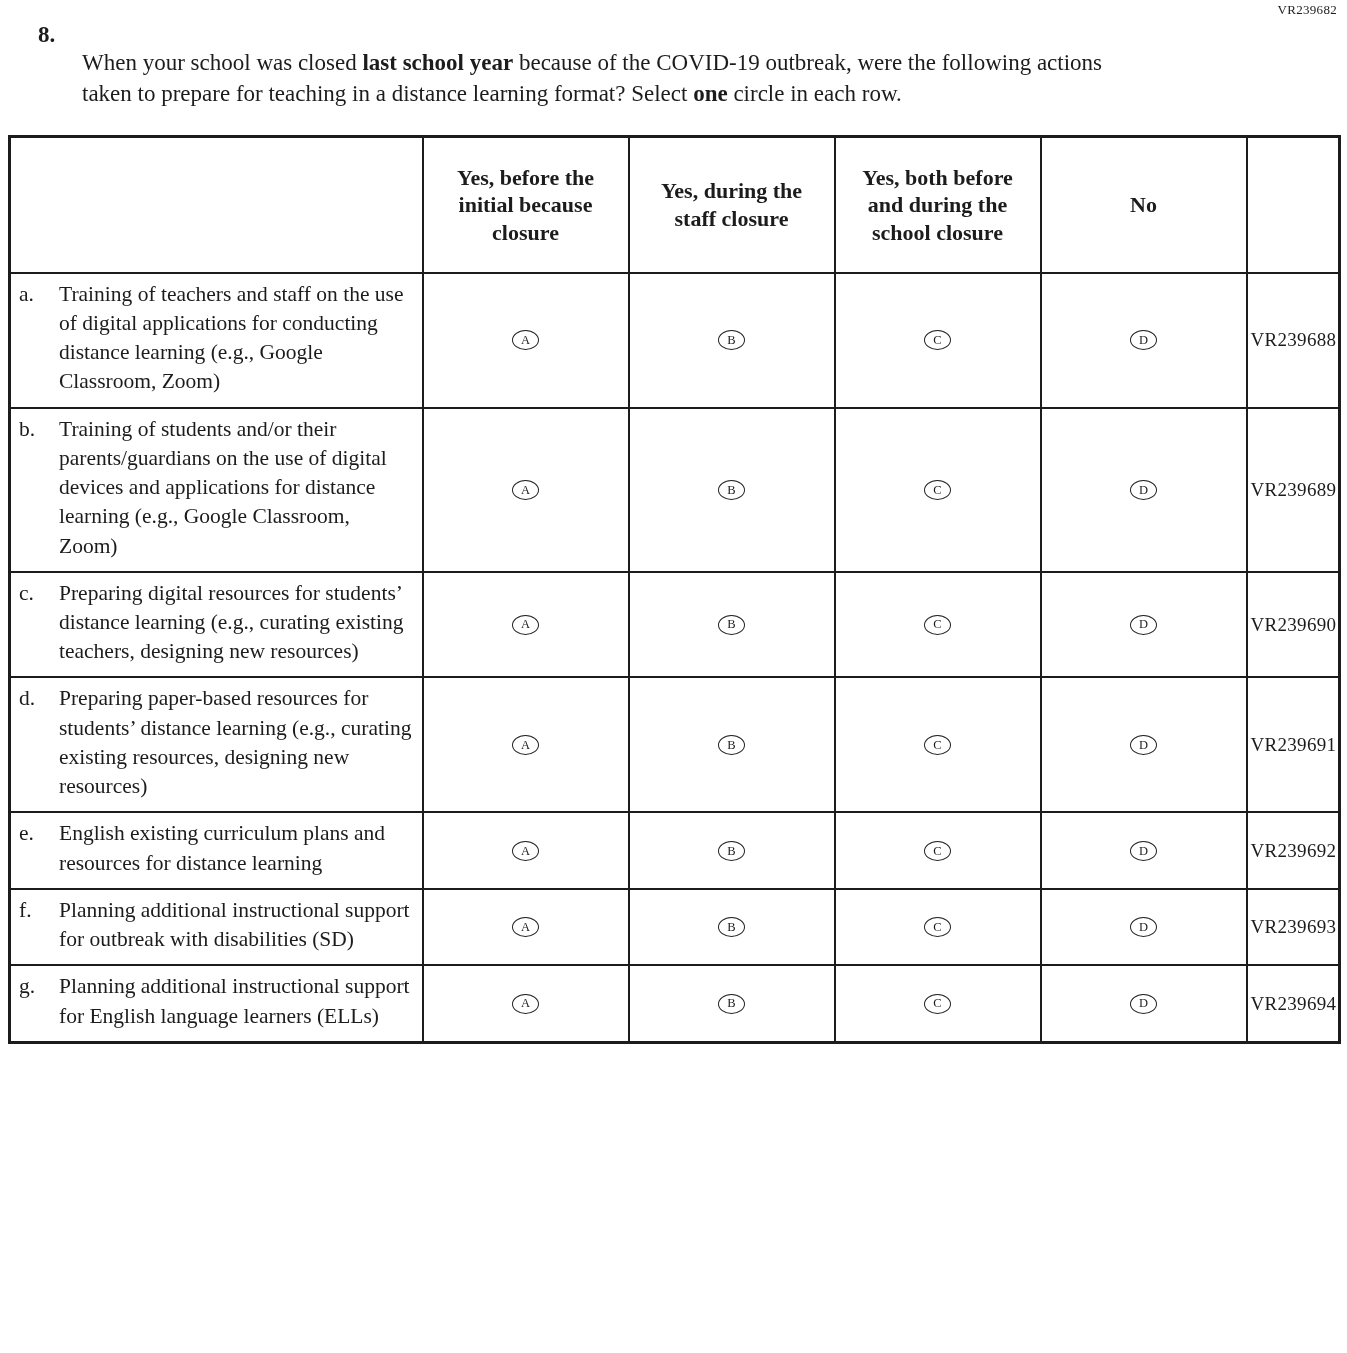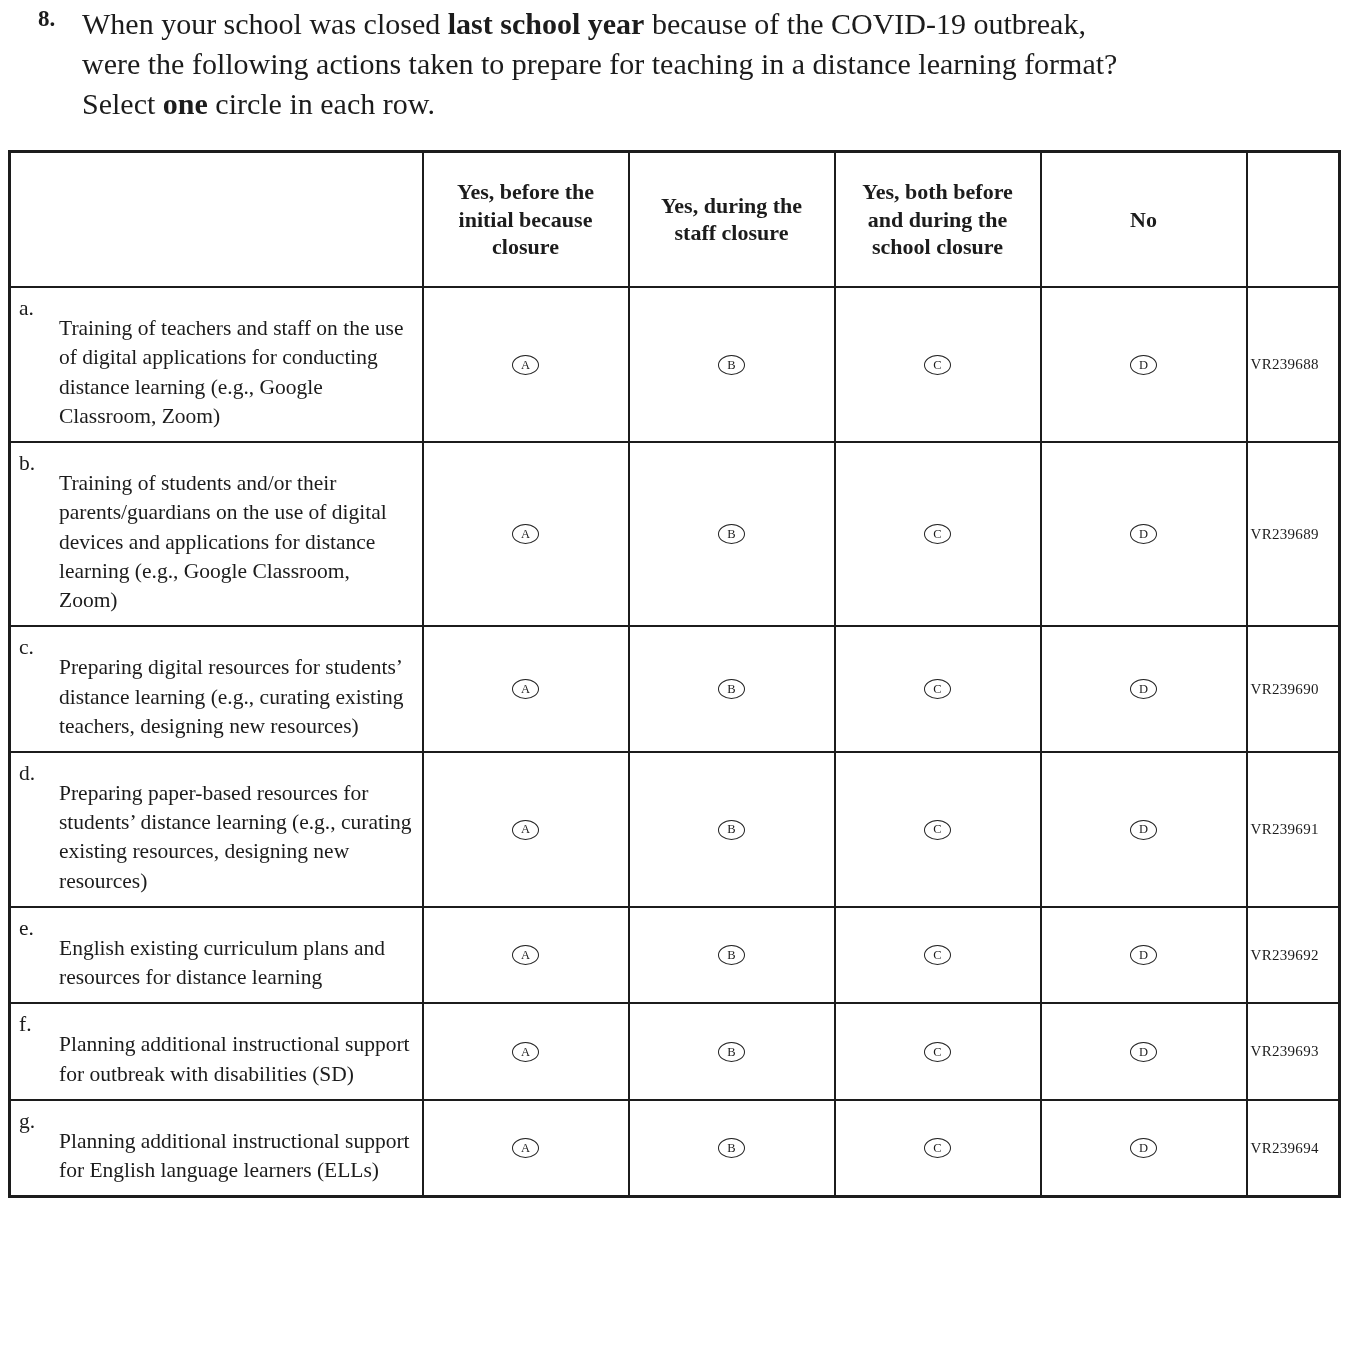--- a/index.html
+++ b/index.html
@@ -25,23 +25,24 @@
     display: flex;
     margin: 2px 0 26px 30px;
   }
   .qnum {
     flex: 0 0 44px;
     font-weight: bold;
     font-size: 23px;
     line-height: 1.33;
   }
   .qtext {
-    font-size: 30px;
+    font-size: 23px;
     line-height: 1.33;
     max-width: 1055px;
+    margin-top: 28px;
   }
   .qtext .bold { font-weight: bold; }
 
   table.response {
     border-collapse: collapse;
     width: 1331px;
     table-layout: fixed;
   }
   table.response, table.response th, table.response td {
     border: 2px solid #1c1c1c;
@@ -64,21 +65,21 @@
   .col-vr   { width: 93px;  }
 
   .cell-item {
     vertical-align: top;
     padding: 6px 10px 10px 8px;
     font-size: 21.5px;
     line-height: 1.36;
   }
   .row-inner { display: flex; }
   .row-letter { flex: 0 0 40px; }
-  .row-text { flex: 1; margin-top: 20px; }
+  .row-text { flex: 1; }
 
   .cell-ans {
     text-align: center;
     vertical-align: middle;
   }
   .bubble {
     display: inline-flex;
     align-items: center;
     justify-content: center;
     width: 27px;
@@ -87,32 +88,33 @@
     border-radius: 50%;
     cursor: pointer;
     background: #ffffff;
   }
   .bletter {
     font-size: 12.5px;
     line-height: 1;
     font-family: "Liberation Serif", serif;
   }
   .cell-vr {
-    text-align: left;
+    text-align: right;
     vertical-align: middle;
-    font-size: 15px;
+    font-size: 19px;
     letter-spacing: 0.3px;
     padding: 0 3px;
   }
 </style>
 </head>
 <body>
 
 <div class="page">
 
+  <div class="vr-top">VR239682</div>
 
   <div class="question">
     <span class="qnum">8.</span>
     <div class="qtext"><span>When your school was closed </span><span class="bold">last school year</span><span> because of the COVID-19 outbreak, were the following actions taken to prepare for teaching in a distance learning format? Select </span><span class="bold">one</span><span> circle in each row.</span></div>
   </div>
 
   <table class="response">
     <colgroup>
       <col class="col-item">
       <col class="col-ans">

